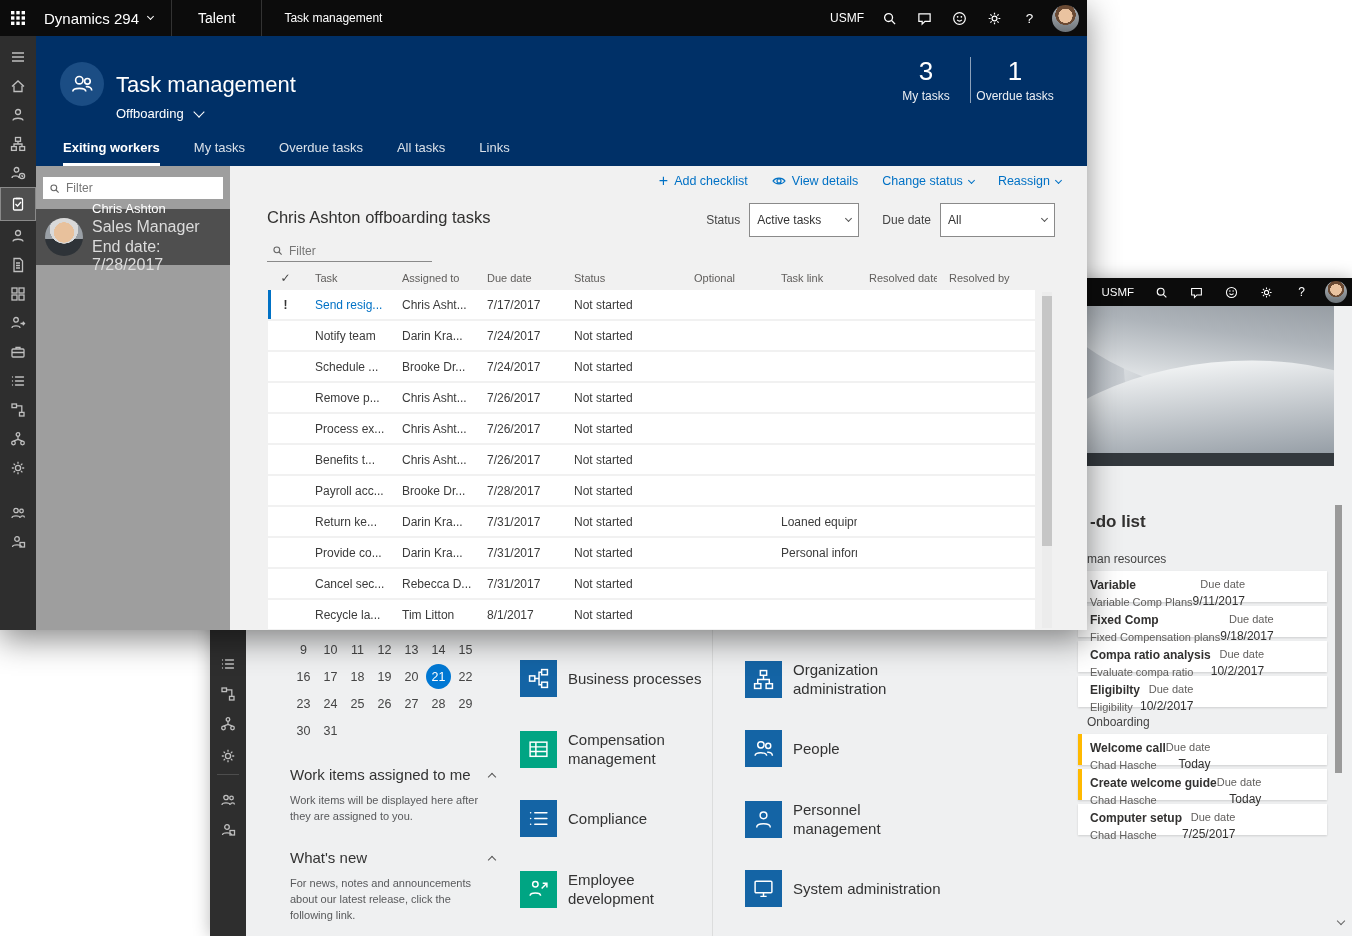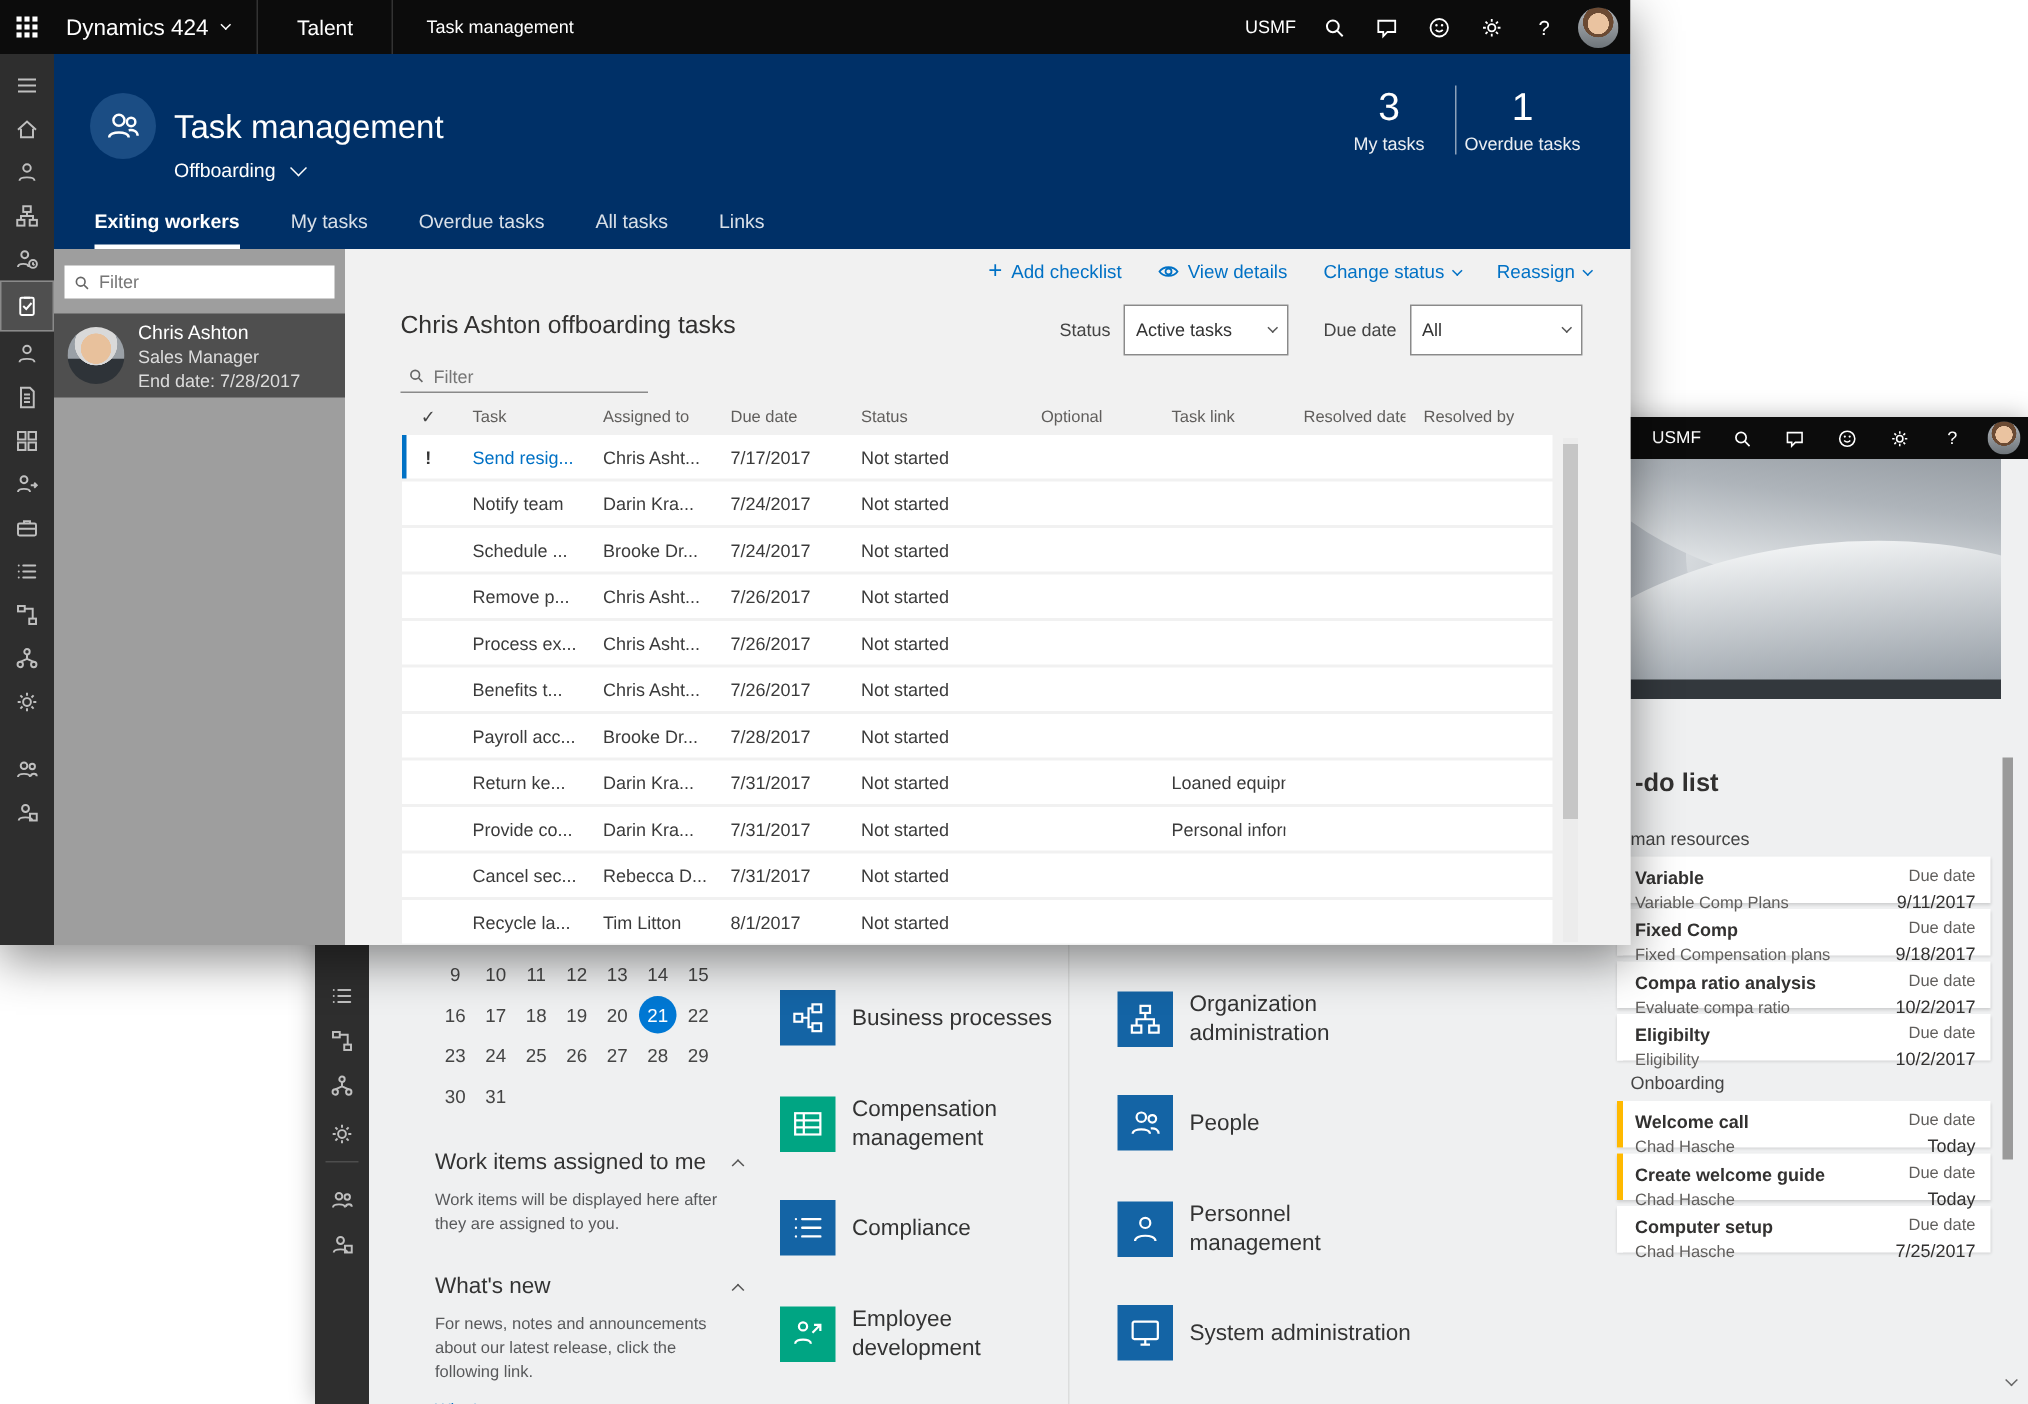--- a/index.html
+++ b/index.html
@@ -52,21 +52,21 @@
   .ticon.teal { background:var(--tile-teal,#00a583); }
   .ticon svg { width:21px; height:21px; color:#fff; }
   .tlabel { font-size:15px; color:#333; line-height:19px; white-space:nowrap; }
   .tlabel.wrap { white-space:normal; width:120px; }
 
   .todo { position:absolute; left:832px; top:206px; width:249px; }
   .todo-title { font-size:17px; font-weight:bold; color:#323130; padding-left:12px; line-height:20px; }
   .todo-sec-label { font-size:12px; color:#444; padding-left:9px; margin-top:20px; }
   .todo-sec-label.onb { margin-top:8px; }
   .todo-cards { margin-top:5px; }
-  .card { display:flex; justify-content:space-between; background:#fff; height:31px; margin-bottom:4px; border-left:4px solid #fff; padding:7px 10px 7px 8px; box-shadow:0 1px 2px rgba(0,0,0,.14); }
+  .card { display:flex; background:#fff; height:31px; margin-bottom:4px; border-left:4px solid #fff; padding:7px 10px 7px 8px; box-shadow:0 1px 2px rgba(0,0,0,.14); }
   .card.today { border-left-color:var(--today-yellow,#ffb900); }
   .card-title { font-size:12px; font-weight:bold; color:#323130; }
   .card-sub { font-size:11px; color:#605e5c; margin-top:4px; }
   .card-r { text-align:right; }
   .due-label { font-size:11px; color:#605e5c; }
   .due-date { font-size:12px; color:#323130; margin-top:4px; }
 
   .hero { position:absolute; left:841px; top:0; width:247px; height:160px; overflow:hidden;
           background:linear-gradient(100deg,#aab0b7 0%,#d4d8dc 25%,#8e959d 50%,#c2c7cc 70%,#6f767e 100%); }
   .hero i { position:absolute; border-radius:50%; display:block; }
@@ -117,21 +117,21 @@
   .wfilter { margin:11px 7px 10px 7px; height:22px; background:#fff; display:flex; align-items:center; padding:0 6px; gap:6px; color:#666; }
   .wfilter input { border:0; outline:0; background:transparent; font-size:12px; width:100%; color:#333; }
   .wfilter input::placeholder { color:#767676; }
   .wfilter svg { width:11px; height:11px; flex:none; }
   .worker { height:56px; background:var(--worker-selected-gray,#4f4f4f); display:flex; align-items:center; padding:0 9px; gap:9px; color:#fff; }
   .wavatar { width:38px; height:38px; flex:none; border-radius:50%; background:
       radial-gradient(circle at 50% 38%, #e8c19c 0 33%, rgba(0,0,0,0) 34%),
       radial-gradient(circle at 50% 30%, #d9d9d9 0 43%, rgba(0,0,0,0) 44%),
       linear-gradient(#9aa0a6 0 55%, #2e3338 56%); }
   .wname { font-size:13px; }
-  .wsub { font-size:12px; color:#dcdcdc; margin-top:2px; }
+  .wsub { font-size:16px; color:#dcdcdc; margin-top:2px; }
 
   .ov-main { position:absolute; left:230px; top:166px; right:0; bottom:0; background:#f1f1f1; }
   .acts { position:absolute; left:0; top:0; right:0; height:30px; display:flex; justify-content:flex-end; align-items:center; gap:24px; padding-right:26px; }
   .act { color:var(--accent-blue,#0071c5); font-size:12.5px; display:flex; align-items:center; gap:6px; }
   .act .plus { font-size:16px; line-height:12px; font-weight:400; }
   .act svg { width:14px; height:14px; }
   .act .chev { width:5px; height:5px; top:-1px; }
 
   .gtitle { position:absolute; left:37px; top:42px; font-size:16.5px; color:#323130; }
   .filters { position:absolute; right:32px; top:37px; display:flex; align-items:center; gap:9px; }
@@ -503,21 +503,21 @@
             <rect x="11.6" y="1" width="3.4" height="3.4"></rect>
             <rect x="1" y="6.3" width="3.4" height="3.4"></rect>
             <rect x="6.3" y="6.3" width="3.4" height="3.4"></rect>
             <rect x="11.6" y="6.3" width="3.4" height="3.4"></rect>
             <rect x="1" y="11.6" width="3.4" height="3.4"></rect>
             <rect x="6.3" y="11.6" width="3.4" height="3.4"></rect>
             <rect x="11.6" y="11.6" width="3.4" height="3.4"></rect>
           </svg>
       </span>
       <span class="brand" data-interactable="true">
-        <span data-interactable="false">Dynamics 424</span>
+        <span data-interactable="false">Dynamics 294</span>
         <span class="chev" data-interactable="false"></span>
       </span>
       <span class="appblock" data-interactable="true">Talent</span>
       <span class="pagecrumb" data-interactable="false">Task management</span>
       <span class="spacer"></span>
       <span class="company" data-interactable="true">USMF</span>
       <span class="tb-btn" data-interactable="true">
         <svg data-interactable="false" viewBox="0 0 16 16" fill="none" stroke="#fff" stroke-width="1.4">
             <circle cx="7" cy="7" r="4.2"></circle>
             <path d="M10.2 10.2 14 14"></path>

